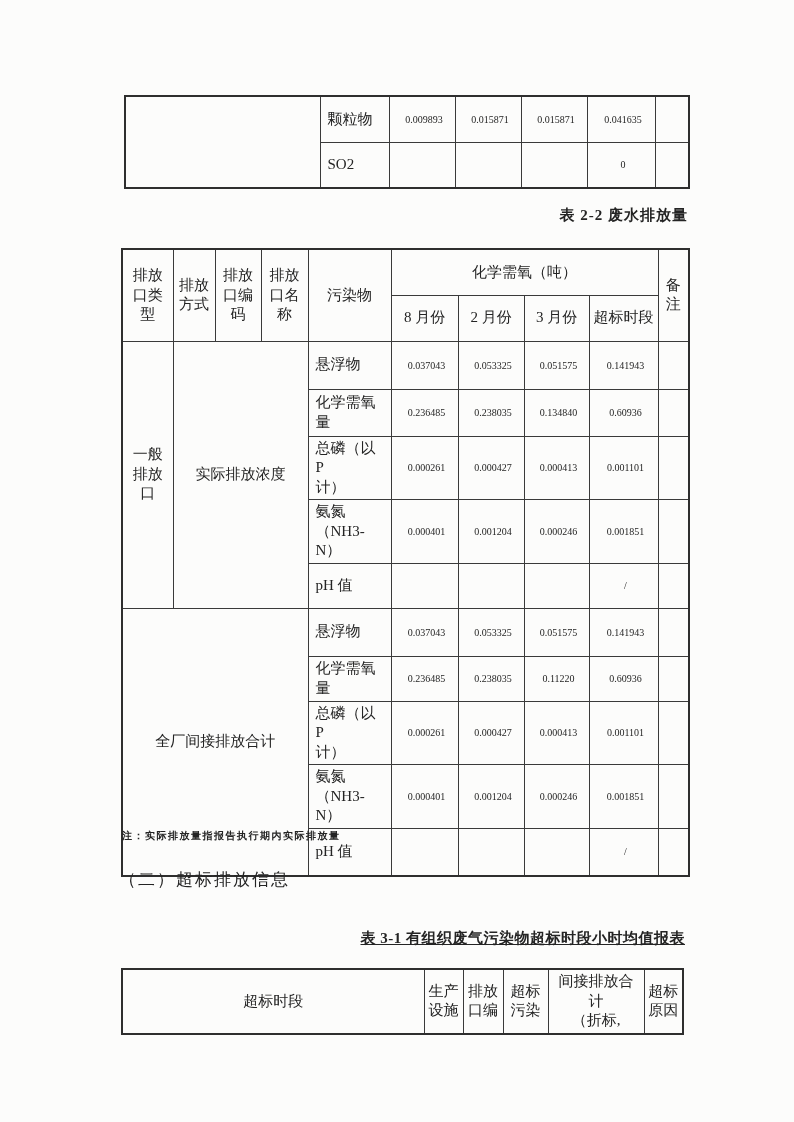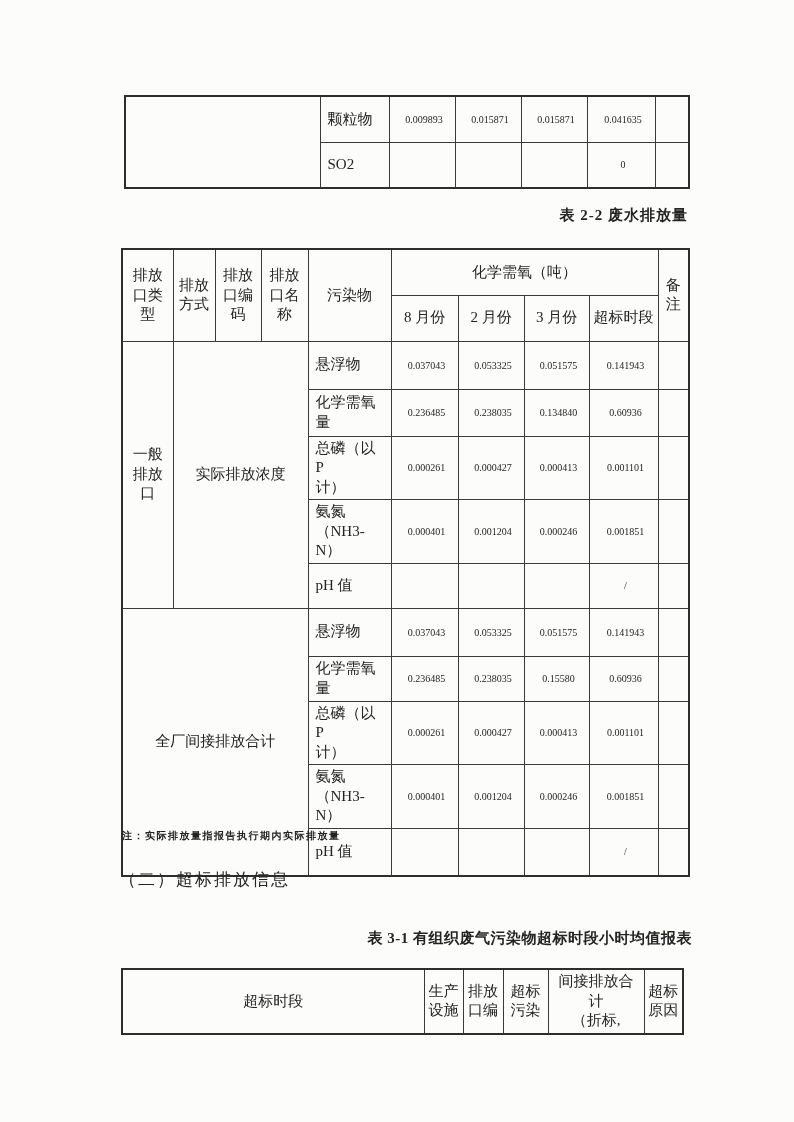--- a/index.html
+++ b/index.html
@@ -182,21 +182,21 @@
       <td class="num">0.053325</td>
       <td class="num">0.051575</td>
       <td class="num">0.141943</td>
       <td></td>
     </tr>
     <tr style="height:45px">
       <td class="pname">化学需氧
 量</td>
       <td class="num">0.236485</td>
       <td class="num">0.238035</td>
-      <td class="num">0.15580</td>
+      <td class="num">0.11220</td>
       <td class="num">0.60936</td>
       <td></td>
     </tr>
     <tr style="height:48px">
       <td class="pname">总磷（以 P
 计）</td>
       <td class="num">0.000261</td>
       <td class="num">0.000427</td>
       <td class="num">0.000413</td>
       <td class="num">0.001101</td>
@@ -219,21 +219,21 @@
       <td class="num">/</td>
       <td></td>
     </tr>
   </tbody>
     </table>
 
   <div class="note" style="left:122px; top:829px;">注：实际排放量指报告执行期内实际排放量</div>
 
   <div class="heading" style="left:119px; top:868px;">（二）超标排放信息</div>
 
-  <div class="tbl-title" style="left:125px; top:929px; width:567px; letter-spacing:0.5px;">表 3-1 有组织废气污染物超标时段小时均值报表</div>
+  <div class="tbl-title" style="left:118px; top:929px; width:567px; letter-spacing:0.5px;text-decoration:underline;">表 3-1 有组织废气污染物超标时段小时均值报表</div>
 
   <table style="left:121px; top:968px; width:561px;">
     <colgroup>
       <col style="width:302px">
         <col style="width:39px">
         <col style="width:40px">
       <col style="width:45px">
         <col style="width:96px">
         <col style="width:39px">
     </colgroup>

